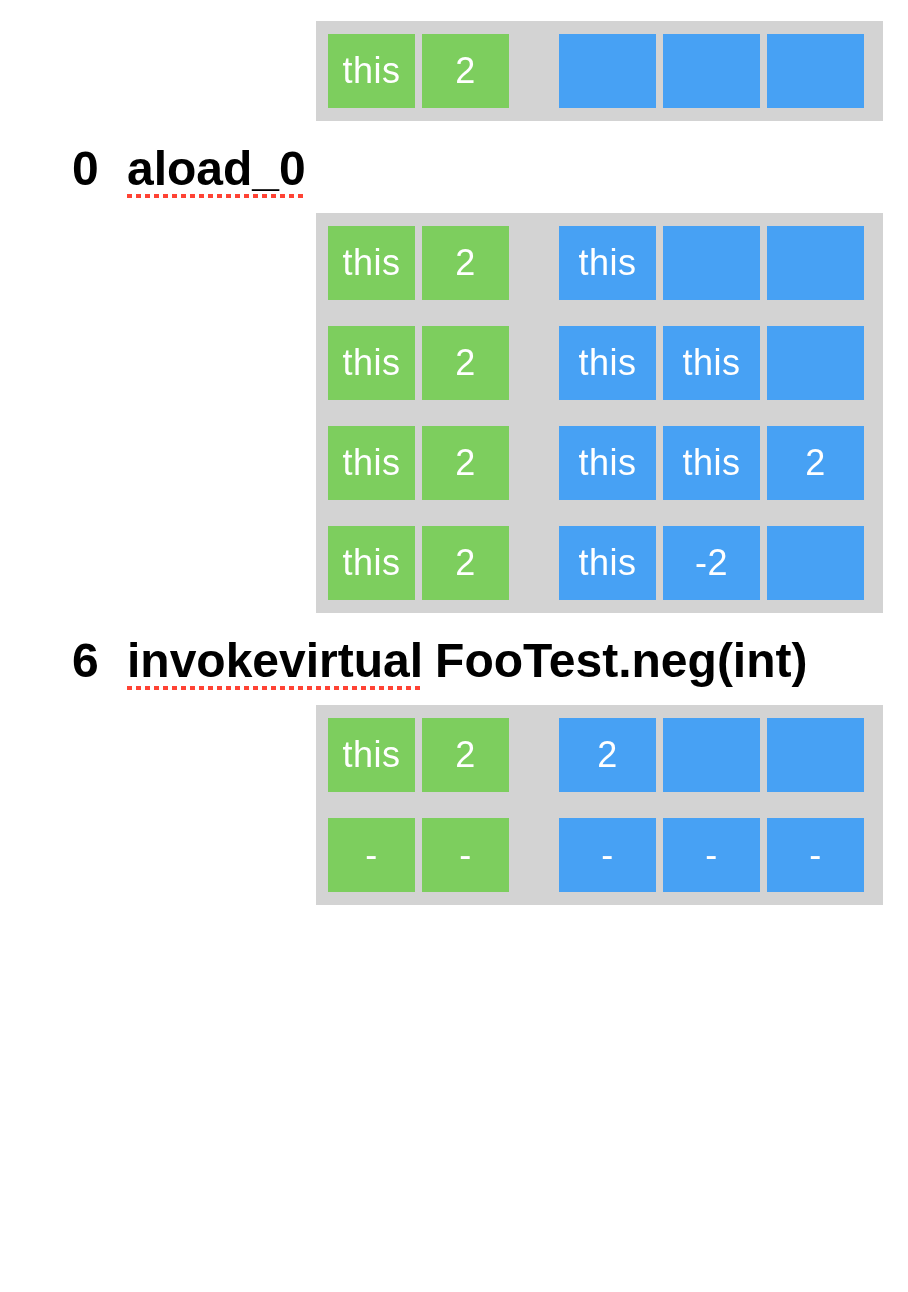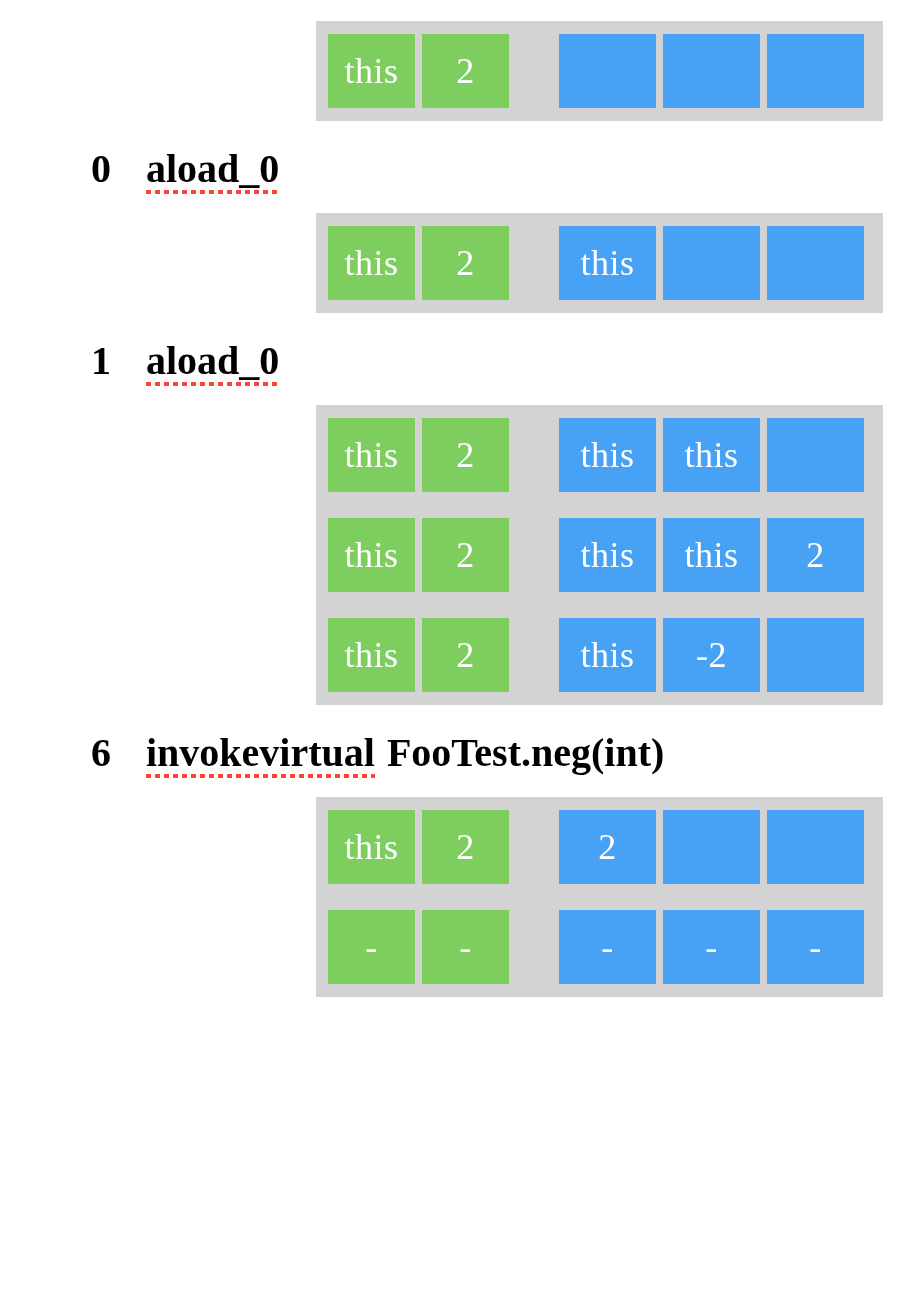--- a/index.html
+++ b/index.html
@@ -1,21 +1,21 @@
 <!DOCTYPE html>
 <html><head>
 <meta charset="utf-8">
 <style>
   html, body { margin: 0; padding: 0; background: #ffffff; }
   .page {
     position: relative;
     width: 908px;
     height: 1292px;
     background: #ffffff;
-    font-family: Liberation Serif, serif;
+    font-family: Liberation Sans, sans-serif;
     overflow: hidden;
   }
   .frame-bar {
     box-sizing: border-box;
     width: 567px;
     height: 100px;
     margin-left: 316px;
     background: #d3d3d3;
     display: flex;
     align-items: center;
@@ -33,22 +33,22 @@
   }
   .cell.loc { width: 87px; background: #7dce5e; margin-right: 7px; }
   .cell.loc.last-loc { margin-right: 50px; }
   .cell.stk { width: 97px; background: #47a1f4; margin-right: 7px; }
   .cell.stk.last-stk { margin-right: 0; }
   .instruction {
     height: 48px;
     line-height: 48px;
     margin-top: 24px;
     margin-bottom: 20px;
-    padding-left: 91px;
-    font-size: 40px;
+    padding-left: 72px;
+    font-size: 48px;
     font-weight: bold;
     color: #000000;
     white-space: nowrap;
   }
   .offset {
     display: inline-block;
     min-width: 55px;
   }
   .mnemonic {
     background-image: repeating-linear-gradient(90deg, #ff4334 0 5px, transparent 5px 9px);
@@ -78,23 +78,20 @@
   </div>
 
   <div class="frame-bar">
     <div class="cell loc">this</div>
     <div class="cell loc last-loc">2</div>
     <div class="cell stk">this</div>
     <div class="cell stk"></div>
     <div class="cell stk last-stk"></div>
   </div>
 
-  <div class="instruction">
-    <span class="offset">1</span><span class="mnemonic">aload_0</span><span class="operand"></span>
-  </div>
 
   <div class="frame-bar">
     <div class="cell loc">this</div>
     <div class="cell loc last-loc">2</div>
     <div class="cell stk">this</div>
     <div class="cell stk">this</div>
     <div class="cell stk last-stk"></div>
   </div>
 
 

